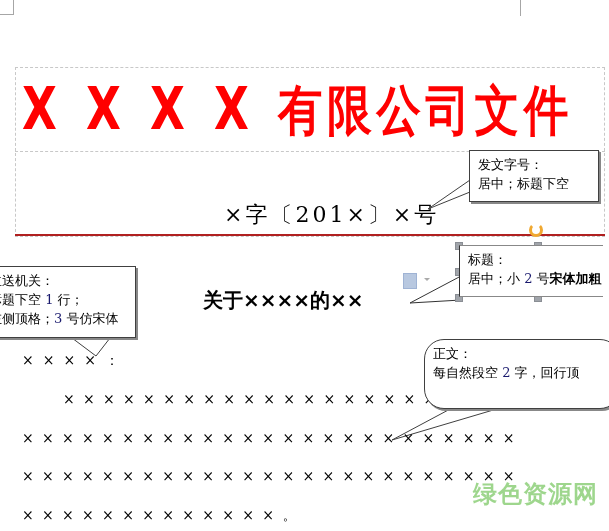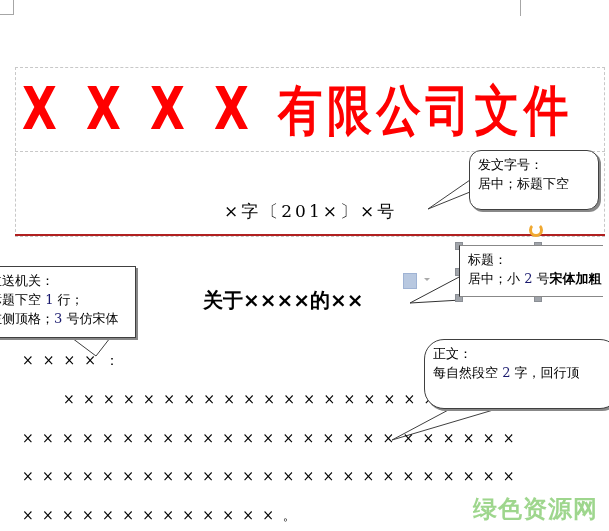--- a/index.html
+++ b/index.html
@@ -15,28 +15,28 @@
     .header-row-divider { position: absolute; left: 15px; top: 151px; width: 590px; height: 0;
       border-top: 1px dashed #c8c8c8; }
     .org-title { position: absolute; left: 22px; top: 76px; width: 590px; height: 66px;
       font-family: "DejaVu Sans", "Liberation Sans", sans-serif; font-weight: bold;
       color: #ff0000; font-size: 54px; line-height: 66px; letter-spacing: 2px; white-space: nowrap; }
     .org-title .x { display: inline-block; width: 64px; transform: scaleX(0.78); transform-origin: left;
       font-size: 58px; }
     .org-title .name { display: inline-block; transform: scaleX(0.82); transform-origin: left;
       letter-spacing: 6px; }
 
-    .doc-number { position: absolute; left: 224px; top: 200px; font-size: 17px; letter-spacing: 3px;
+    .doc-number { position: absolute; left: 224px; top: 200px; font-size: 22px; letter-spacing: 3px;
       white-space: nowrap; }
     .red-rule { position: absolute; left: 15px; top: 234px; width: 590px; height: 2px; background: #b02020; }
 
     .callout { position: absolute; background: #fff; border: 1px solid #404040;
       box-shadow: 2px 2px 0 #888; font-family: "DejaVu Sans", "Liberation Sans", sans-serif;
       font-size: 13px; line-height: 19px; padding: 4px 8px; white-space: nowrap; }
-    .callout-docnum { left: 469px; top: 150px; width: 130px; height: 60px; border-radius: 12px; }
+    .callout-docnum { left: 469px; top: 150px; width: 130px; height: 52px; }
     .callout-title { left: 459px; top: 245px; width: 144px; height: 52px; border-color: #888;
       border-left: 1px solid #333; box-shadow: none; border-right: none; }
     .callout-recipient { left: -20px; top: 266px; width: 156px; height: 72px; }
     .callout-body { left: 424px; top: 339px; width: 196px; height: 70px; border-radius: 20px; }
     .callout-body .blue, .callout-title .blue, .callout-recipient .blue { color: #1a1a6e; font-family: "DejaVu Serif", serif; }
     .callout-title .bold { font-weight: bold; }
 
     .handle { position: absolute; width: 8px; height: 8px; background: #a0a4aa; border: 1px solid #8a8e94; }
     .rotate-icon { position: absolute; left: 529px; top: 223px; width: 14px; height: 14px;
       border: 3px solid #f0a830; border-radius: 50%; border-top-color: transparent; }
@@ -50,21 +50,21 @@
       font-size: 20px; white-space: nowrap; font-weight: bold; }
     .recipient { position: absolute; left: 22px; top: 352px; font-size: 14px; letter-spacing: 9px; white-space: nowrap; }
     .body-line { position: absolute; font-size: 14px; letter-spacing: 8.3px; white-space: nowrap; }
     .line1 { left: 63px; top: 391px; }
     .line2 { left: 22px; top: 430px; }
     .line3 { left: 22px; top: 468px; }
     .line4 { left: 22px; top: 507px; }
 
     .watermark { position: absolute; left: 473px; top: 480px; color: #8ed07a;
       font-family: "DejaVu Sans", sans-serif; text-align: center; opacity: 0.85; }
-    .watermark .wm-cn { font-size: 24px; font-weight: bold; line-height: 28px; letter-spacing: 1px; margin-top: 15px; }
+    .watermark .wm-cn { font-size: 24px; font-weight: bold; line-height: 28px; letter-spacing: 1px; }
     .watermark .wm-url { font-size: 13px; line-height: 16px; }
 
     svg.leaders { position: absolute; left: 0; top: 0; width: 609px; height: 531px; pointer-events: none; }
   </style>
 </head>
 <body>
 
 <div class="corner-mark corner-tl"></div>
 <div class="corner-mark corner-tr"></div>
 

